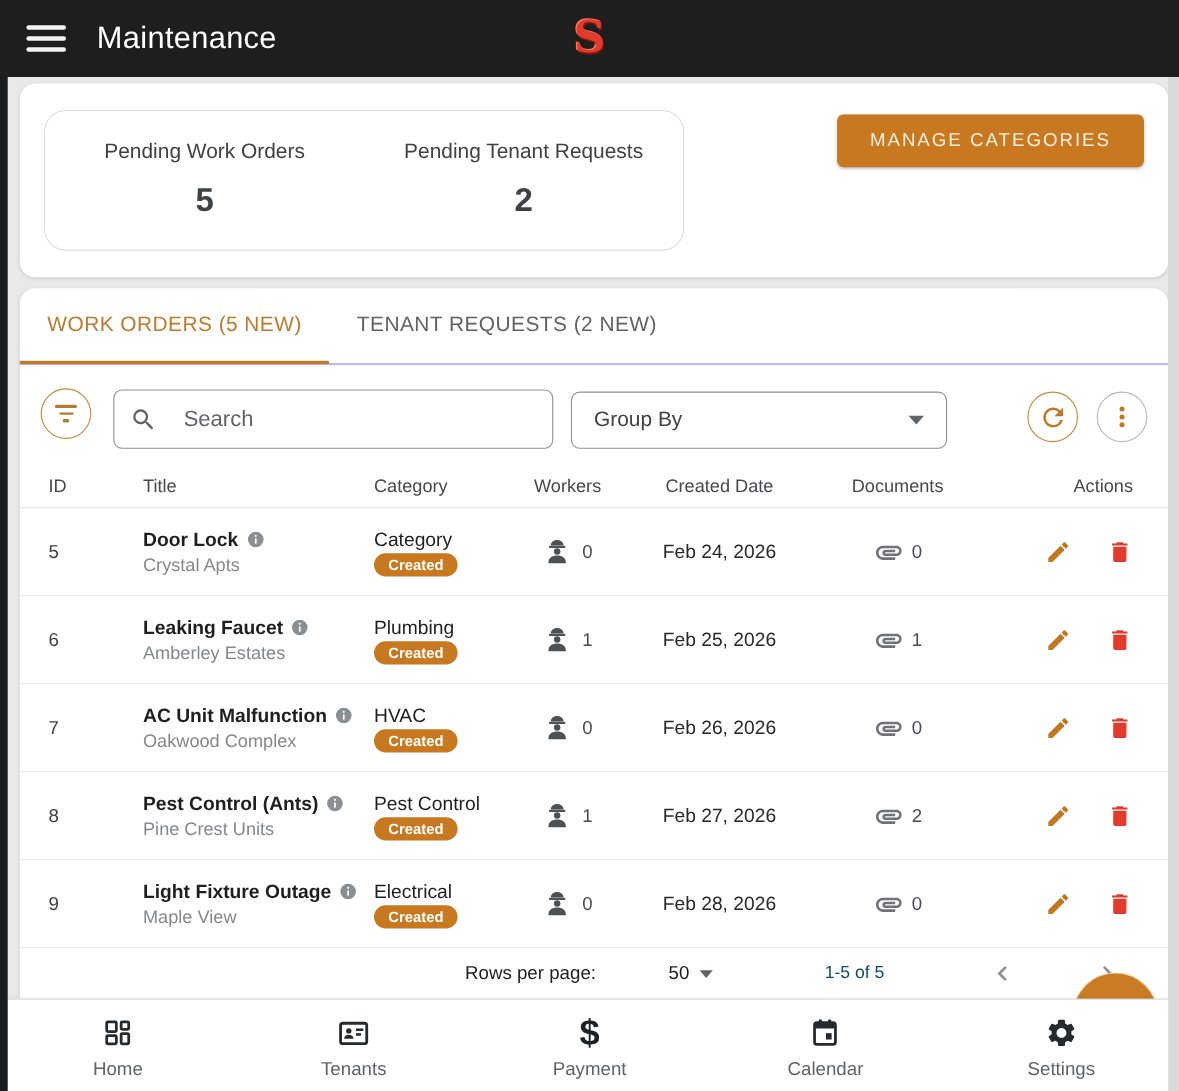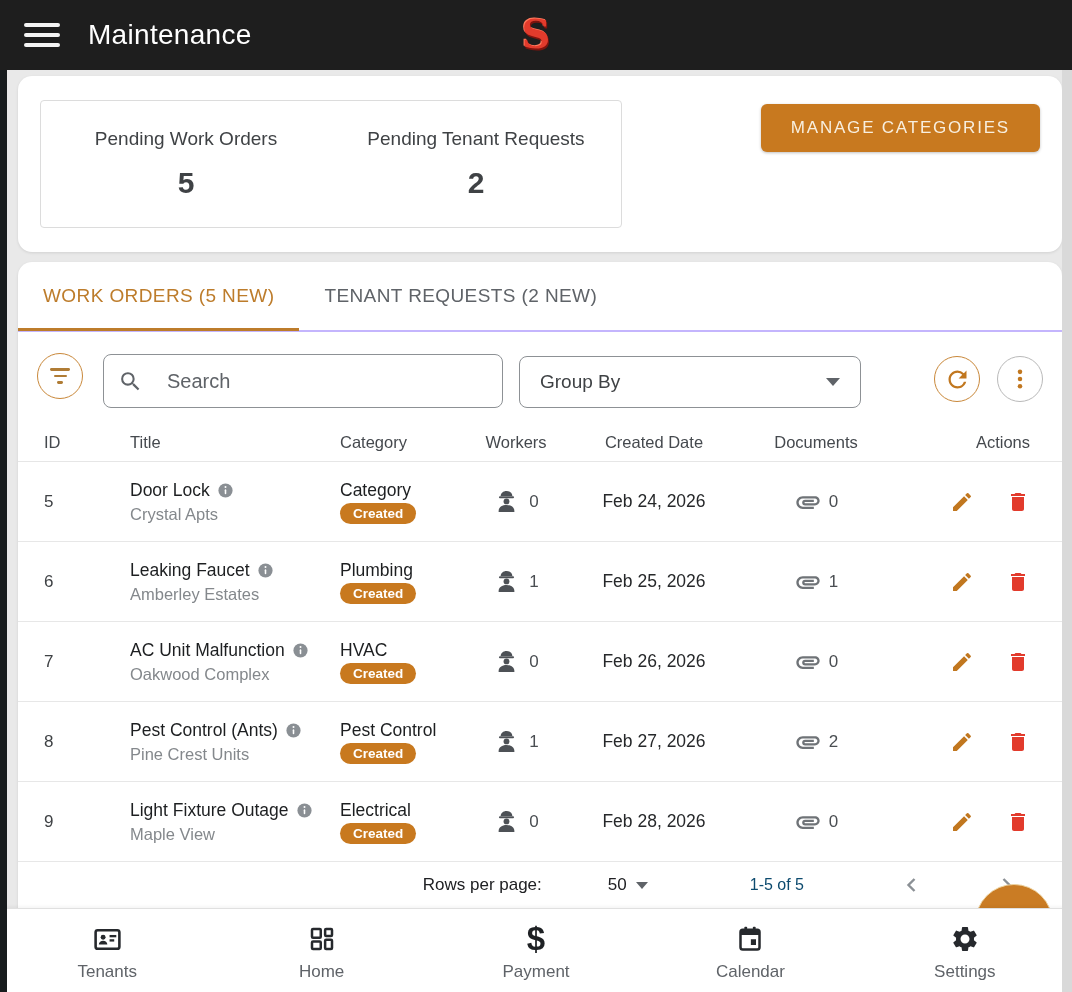--- a/index.html
+++ b/index.html
@@ -19,21 +19,21 @@
                 text-shadow:1px 2px 0 #7e140e, -1px -1px 0 #ff7a5e; }
 
   
   .left-strip  { position:absolute; left:0; top:70px; width:7px;  height:922px; background:#181c1e; z-index:25; }
   .right-strip { position:absolute; right:0; top:70px; width:10px; height:922px; background:#d9d9d9; z-index:25; }
 
   
   .summary-card { position:absolute; left:18px; top:76px; width:1044px; height:176px; background:#fff;
                   border-radius:14px; box-shadow:0 1px 3px rgba(0,0,0,.10); }
   .stat-box { position:absolute; left:22px; top:24px; width:582px; height:128px;
-              border:1px solid #dcdcdc; border-radius:4px; display:flex; }
+              border:1px solid #dcdcdc; border-radius:20px; display:flex; }
   .stat { flex:1; display:flex; flex-direction:column; align-items:center; justify-content:center; gap:16px; }
   .stat-label { font-size:19px; color:#3f4245; }
   .stat-value { font-size:30px; font-weight:700; color:#3f4245; }
   .manage-btn { position:absolute; right:22px; top:28px; height:48px; padding:0 30px;
                 background:#c8791f; border:none; border-radius:6px; color:#f8efdf;
                 font-family:inherit; font-size:17px; letter-spacing:1.8px; font-weight:500;
                 box-shadow:0 1px 3px rgba(0,0,0,.25); cursor:pointer; display:flex; align-items:center; }
 
   
   .table-card { position:absolute; left:18px; top:262px; width:1044px; height:646px; background:#fff;
@@ -79,21 +79,21 @@
   .c-cat     { width:142px; padding-left:18px; }
   .c-workers { width:104px; display:flex; justify-content:center; align-items:center; gap:9px; }
   .c-date    { width:172px; text-align:center; }
   .c-docs    { width:152px; display:flex; justify-content:center; align-items:center; gap:7px; }
   .c-actions { width:170px; display:flex; justify-content:flex-end; gap:32px; padding-right:32px; }
   .thead .c-workers, .thead .c-docs { gap:0; }
   .thead .c-actions { font-weight:500; }
 
   .trow .c-id { font-size:17px; color:#3f4245; }
   .title-line { display:flex; align-items:center; gap:7px; }
-  .row-title { font-size:17.5px; font-weight:400; color:#1d1f21; white-space:nowrap; }
+  .row-title { font-size:17.5px; font-weight:700; color:#1d1f21; white-space:nowrap; }
   .info-icon { display:flex; cursor:pointer; }
   .row-sub { font-size:16.5px; color:#84888c; margin-top:4px; }
   .cat-name { font-size:17.5px; font-weight:500; color:#1d1f21; white-space:nowrap; }
   .badge { display:inline-block; margin-top:2px; background:#c8791f; color:#fff; font-size:13.5px;
            font-weight:700; padding:3px 13px; border-radius:11px; }
   .worker-count, .doc-count { font-size:17px; color:#4a4e52; }
   .trow .c-date { font-size:17.5px; font-weight:500; color:#26282a; }
   .action { display:flex; cursor:pointer; }
 
   
@@ -494,40 +494,40 @@
           </svg>
       </span>
     </div>
   </div>
 
   <div class="fab"></div>
 
   <div class="bottom-nav">
     <div class="nav-item">
       <span class="nav-icon">
+        <svg viewBox="0 0 24 24" width="30" height="30" fill="none" stroke="#26292d" stroke-width="2">
+          <rect x="4" y="4" width="7" height="7" rx="0.8"></rect>
+            <rect x="14.5" y="4" width="5.5" height="5.5" rx="0.8"></rect>
+          <rect x="4" y="14" width="7" height="6" rx="0.8"></rect>
+            <rect x="14.5" y="12.6" width="5.5" height="7.4" rx="0.8"></rect>
+        </svg>
+      </span>
+      <span class="nav-label">Home</span>
+    </div>
+    <div class="nav-item">
+      <span class="nav-icon">
         <svg viewBox="0 0 24 24" width="31" height="31">
           <rect x="2.8" y="4.8" width="18.4" height="14.4" rx="1.6" fill="none" stroke="#26292d" stroke-width="2"></rect>
           <circle cx="8.6" cy="10.2" r="1.9" fill="#26292d"></circle>
           <path d="M5.3 15.8c0-1.9 1.6-2.9 3.3-2.9s3.3 1 3.3 2.9H5.3z" fill="#26292d"></path>
           <rect x="13.6" y="8.5" width="5.2" height="1.8" fill="#26292d"></rect>
           <rect x="13.6" y="11.8" width="3.6" height="1.8" fill="#26292d"></rect>
         </svg>
       </span>
       <span class="nav-label">Tenants</span>
-    </div>
-    <div class="nav-item">
-      <span class="nav-icon">
-        <svg viewBox="0 0 24 24" width="30" height="30" fill="none" stroke="#26292d" stroke-width="2">
-          <rect x="4" y="4" width="7" height="7" rx="0.8"></rect>
-            <rect x="14.5" y="4" width="5.5" height="5.5" rx="0.8"></rect>
-          <rect x="4" y="14" width="7" height="6" rx="0.8"></rect>
-            <rect x="14.5" y="12.6" width="5.5" height="7.4" rx="0.8"></rect>
-        </svg>
-      </span>
-      <span class="nav-label">Home</span>
     </div>
     <div class="nav-item">
       <span class="nav-icon">
           <span class="dollar-glyph">$</span>
         </span>
       <span class="nav-label">Payment</span>
     </div>
     <div class="nav-item">
       <span class="nav-icon">
         <svg viewBox="0 0 24 24" width="30" height="30">

